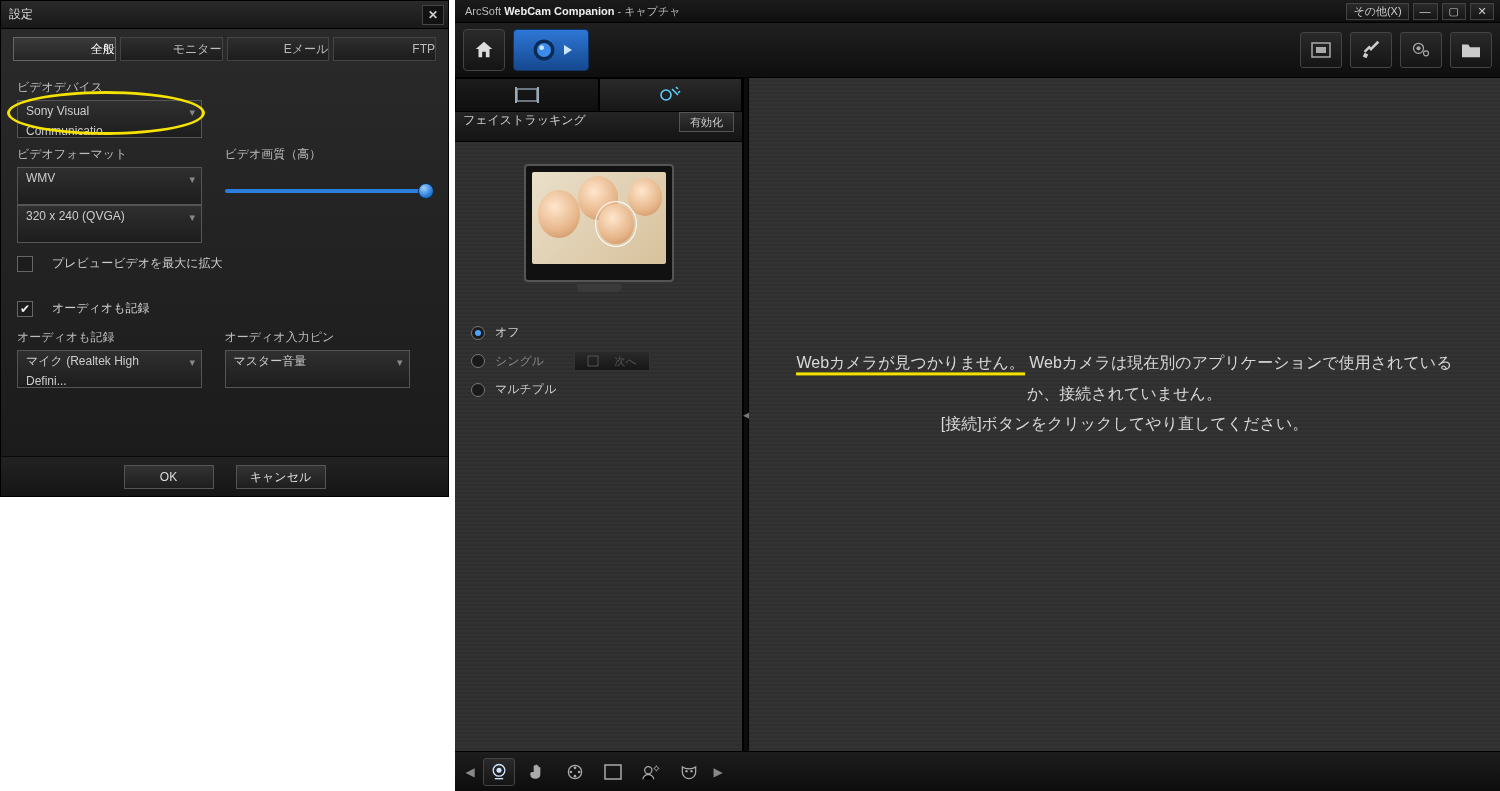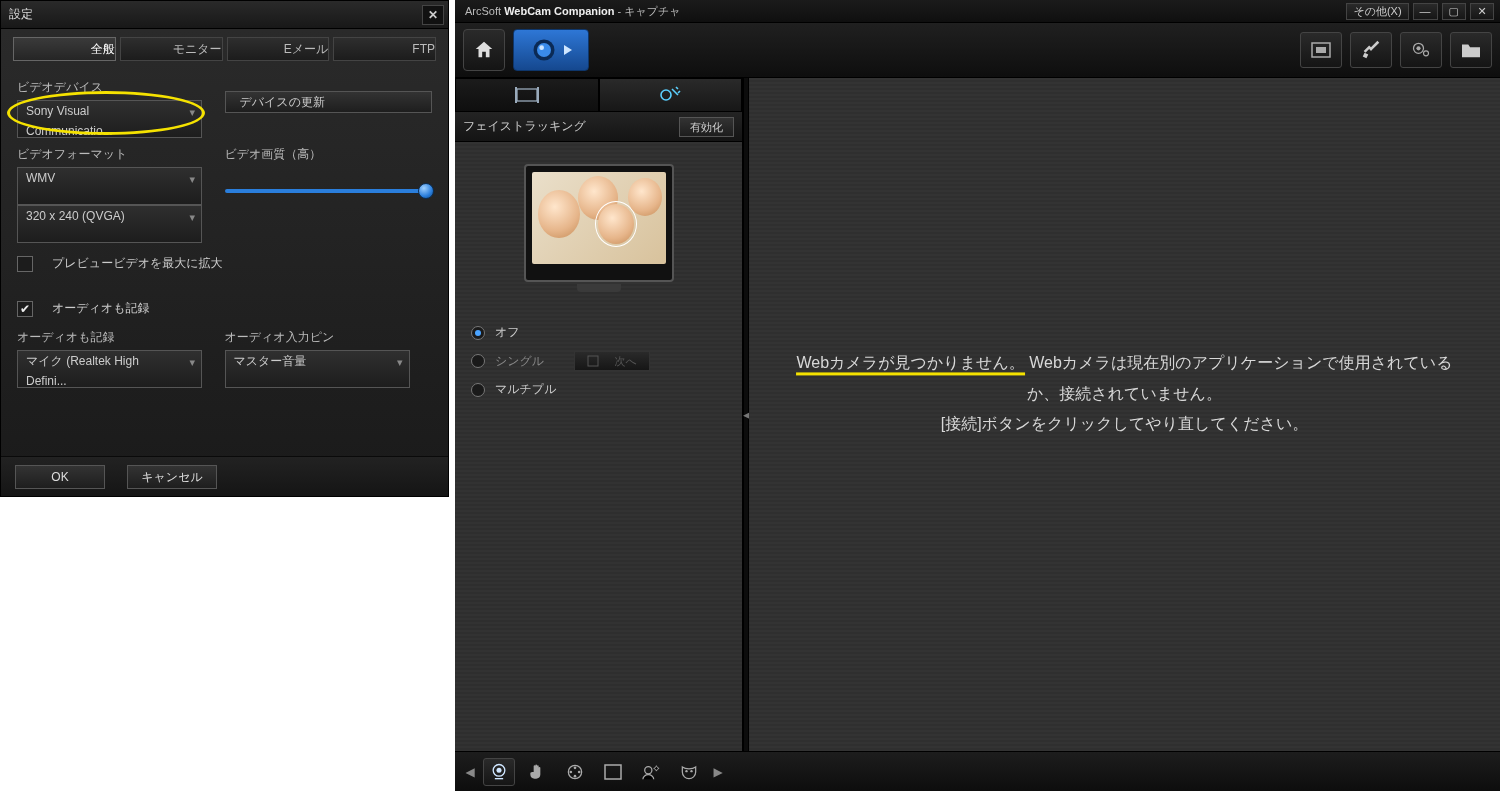--- a/index.html
+++ b/index.html
@@ -19,21 +19,21 @@
 .col { flex:1; }
 .select { position:relative; height:38px; background:linear-gradient(#2f2f2f,#1d1d1d); border:1px solid #555; color:#ccc; padding:0 22px 0 8px; line-height:20px; cursor:pointer; }
 .select::after { content:"▾"; position:absolute; right:6px; top:1px; color:#888; font-size:11px; }
 .select.w185 { width:185px; }
 .btn { height:22px; background:linear-gradient(#333,#1e1e1e); border:1px solid #555; color:#ccc; padding:0 14px; line-height:20px; cursor:pointer; }
 .slider { position:relative; height:20px; margin-top:18px; }
 .slider-track { position:absolute; left:0; right:0; top:8px; height:4px; background:linear-gradient(90deg,#2a7edc,#2a7edc); border-radius:2px; }
 .slider-thumb { position:absolute; top:2px; right:-2px; width:16px; height:16px; border-radius:50%; background:radial-gradient(circle at 35% 30%, #9fd0ff, #2a7edc 60%, #114b88); border:1px solid #0b2e55; }
 .chk { display:flex; align-items:center; gap:19px; margin-top:12px; cursor:pointer; }
 .chk-box { width:16px; height:16px; border:1px solid #666; background:#1c1c1c; display:flex; align-items:center; justify-content:center; font-size:12px; color:#eee; }
-.dlg-footer { position:absolute; left:0; right:0; bottom:0; height:40px; display:flex; justify-content:flex-start; gap:22px; padding:8px 14px; border-top:1px solid #0a0a0a; background:linear-gradient(#222,#151515); }
+.dlg-footer { position:absolute; left:0; right:0; bottom:0; height:40px; display:flex; justify-content:center; gap:22px; padding:8px 14px; border-top:1px solid #0a0a0a; background:linear-gradient(#222,#151515); }
 .dlg-footer .pill { width:90px; text-align:center; height:24px; line-height:22px; background:linear-gradient(#333,#1e1e1e); border:1px solid #555; color:#ddd; cursor:pointer; }
 
 .highlight-ellipse { position:absolute; left:6px; top:90px; width:198px; height:44px; border:3px solid #f5e200; border-radius:50%/50%; pointer-events:none; }
 
 
 .main { position:absolute; left:455px; top:0; right:0; width:1045px; height:791px; background:#353535; color:#ccc; font-size:12px; }
 .title-bar { height:23px; background:linear-gradient(#1b1b1b,#0f0f0f); display:flex; align-items:center; padding:0 6px 0 10px; border-bottom:1px solid #000; }
 .title-bar .tt { color:#bbb; font-size:11px; }
 .title-bar .tt b { color:#eee; }
 .title-bar .spacer { flex:1; }
@@ -43,21 +43,21 @@
 .home-btn { width:42px; height:42px; border:1px solid #444; border-radius:4px; background:linear-gradient(#2a2a2a,#141414); display:flex; align-items:center; justify-content:center; cursor:pointer; }
 .capture-big { width:76px; height:42px; border-radius:4px; background:linear-gradient(#2e77d6,#15488f); border:1px solid #0e366b; display:flex; align-items:center; justify-content:center; gap:6px; cursor:pointer; }
 .toolbar .spacer { flex:1; }
 .tool-ico { width:42px; height:36px; border:1px solid #444; border-radius:3px; background:linear-gradient(#2a2a2a,#151515); display:flex; align-items:center; justify-content:center; cursor:pointer; color:#aaa; }
 
 .content { position:absolute; top:78px; left:0; right:0; bottom:40px; display:flex; }
 .side { width:288px; background:repeating-linear-gradient(#323232 0,#323232 2px,#2e2e2e 2px,#2e2e2e 4px); border-right:1px solid #000; }
 .sub-tabs { height:34px; display:flex; background:linear-gradient(#1c1c1c,#0e0e0e); }
 .sub-tab { flex:1; display:flex; align-items:center; justify-content:center; border:1px solid #000; cursor:pointer; }
 .sub-tab.active { background:linear-gradient(#2a2a2a,#171717); }
-.panel-hdr { height:30px; background:linear-gradient(#242424,#141414); display:flex; align-items:center; justify-content:space-between; padding:0 8px; border-bottom:1px solid #000; }
+.panel-hdr { height:30px; background:linear-gradient(#242424,#141414); display:flex; justify-content:space-between; padding:0 8px; border-bottom:1px solid #000; }
 .panel-hdr .pill { height:20px; padding:0 10px; line-height:18px; background:linear-gradient(#333,#1d1d1d); border:1px solid #555; cursor:pointer; font-size:11px; }
 .preview-wrap { display:flex; justify-content:center; padding:22px 0 12px 0; }
 .monitor { width:150px; height:118px; background:#111; border:2px solid #555; border-radius:4px; position:relative; }
 .monitor::after { content:""; position:absolute; left:50%; transform:translateX(-50%); bottom:-12px; width:44px; height:8px; background:#3a3a3a; border-radius:0 0 4px 4px; }
 .monitor-screen { position:absolute; inset:6px 6px 16px 6px; background:linear-gradient(135deg,#eadfca,#d8c29c); border-radius:2px; overflow:hidden; }
 .face { position:absolute; border-radius:50%; background:radial-gradient(circle at 40% 35%, #ffe6cc, #e6b58a 60%, #c48a55); }
 .face1 { left:6px; top:18px; width:42px; height:48px; }
 .face2 { left:46px; top:4px; width:40px; height:44px; }
 .face3 { left:66px; top:32px; width:36px; height:40px; outline:1px solid #fff; outline-offset:2px; }
 .face4 { left:96px; top:6px; width:34px; height:38px; }
@@ -96,23 +96,20 @@
     <div class="dlg-tab">Eメール</div>
     <div class="dlg-tab">FTP</div>
   </div>
 
   <div class="dlg-body">
     <div class="row">
       <div class="col">
         <div class="lbl">ビデオデバイス</div>
         <div class="select w185">Sony Visual Communicatio...</div>
       </div>
-      <div class="col" style="padding-top:20px;">
-        <div class="btn">デバイスの更新</div>
-      </div>
     </div>
 
     <div class="row">
       <div class="col">
         <div class="lbl">ビデオフォーマット</div>
         <div class="select w185">WMV</div>
       </div>
       <div class="col">
         <div class="lbl">ビデオ画質（高）</div>
         <div class="slider">

